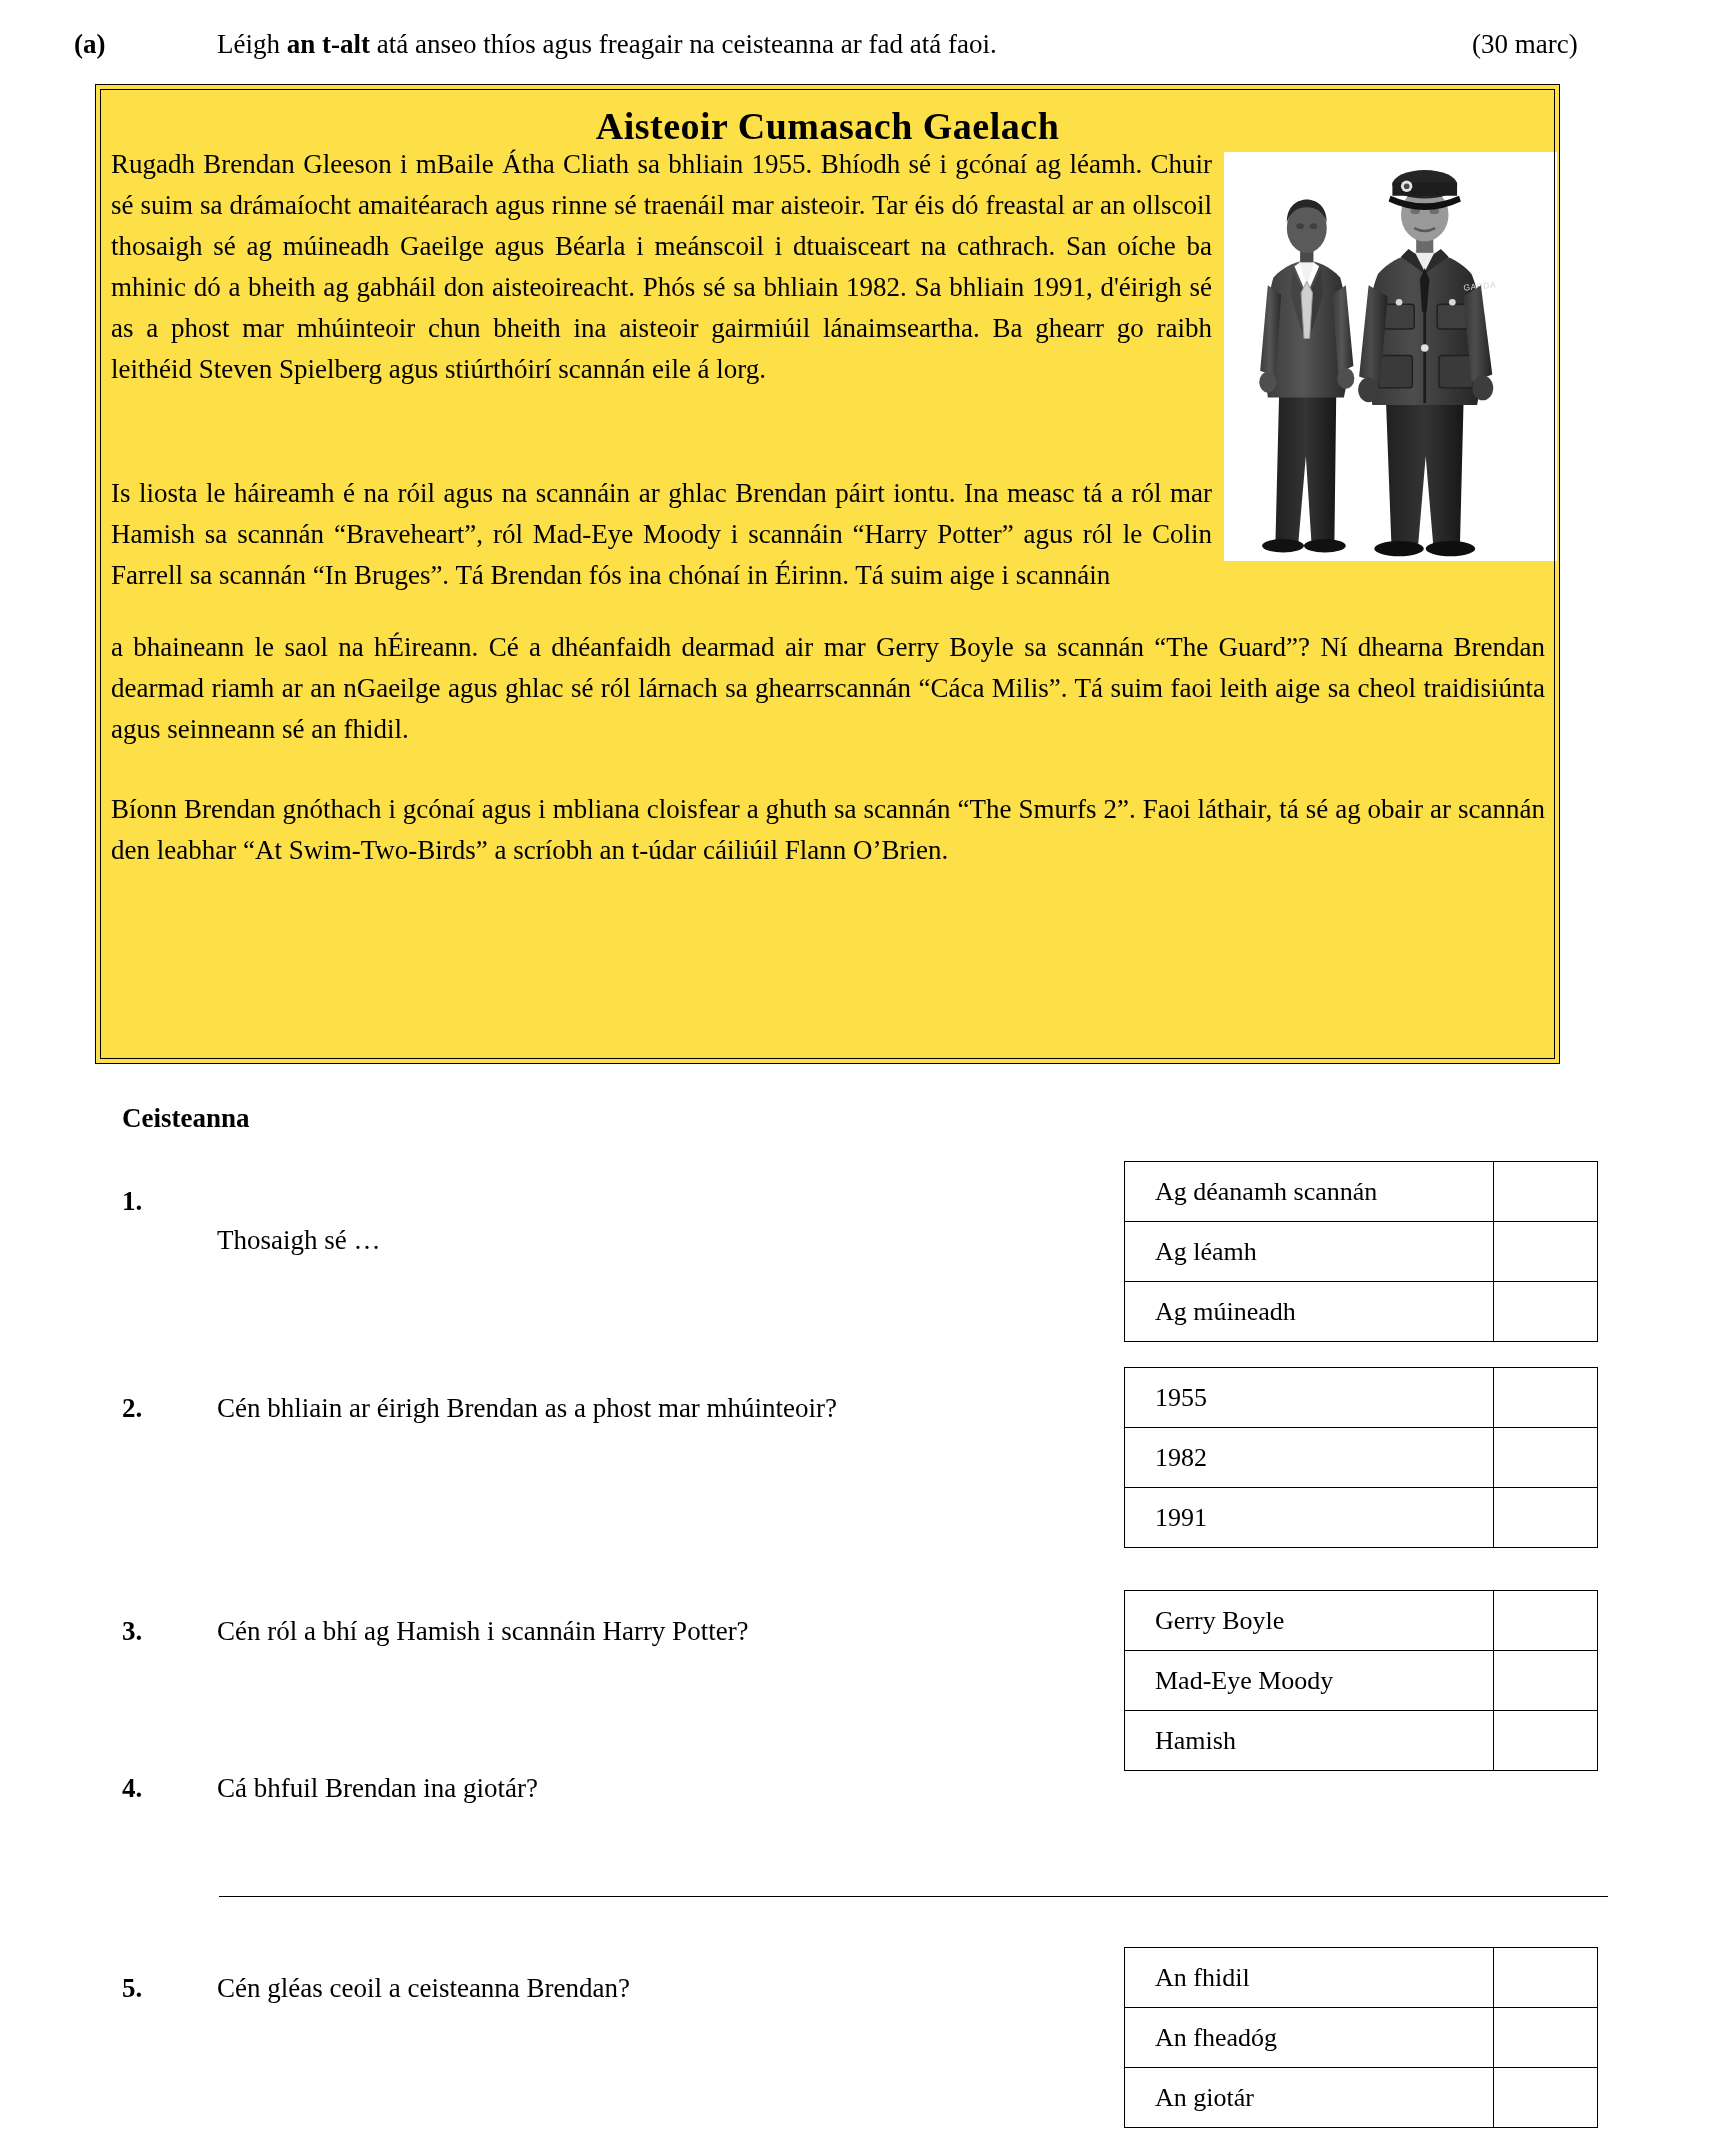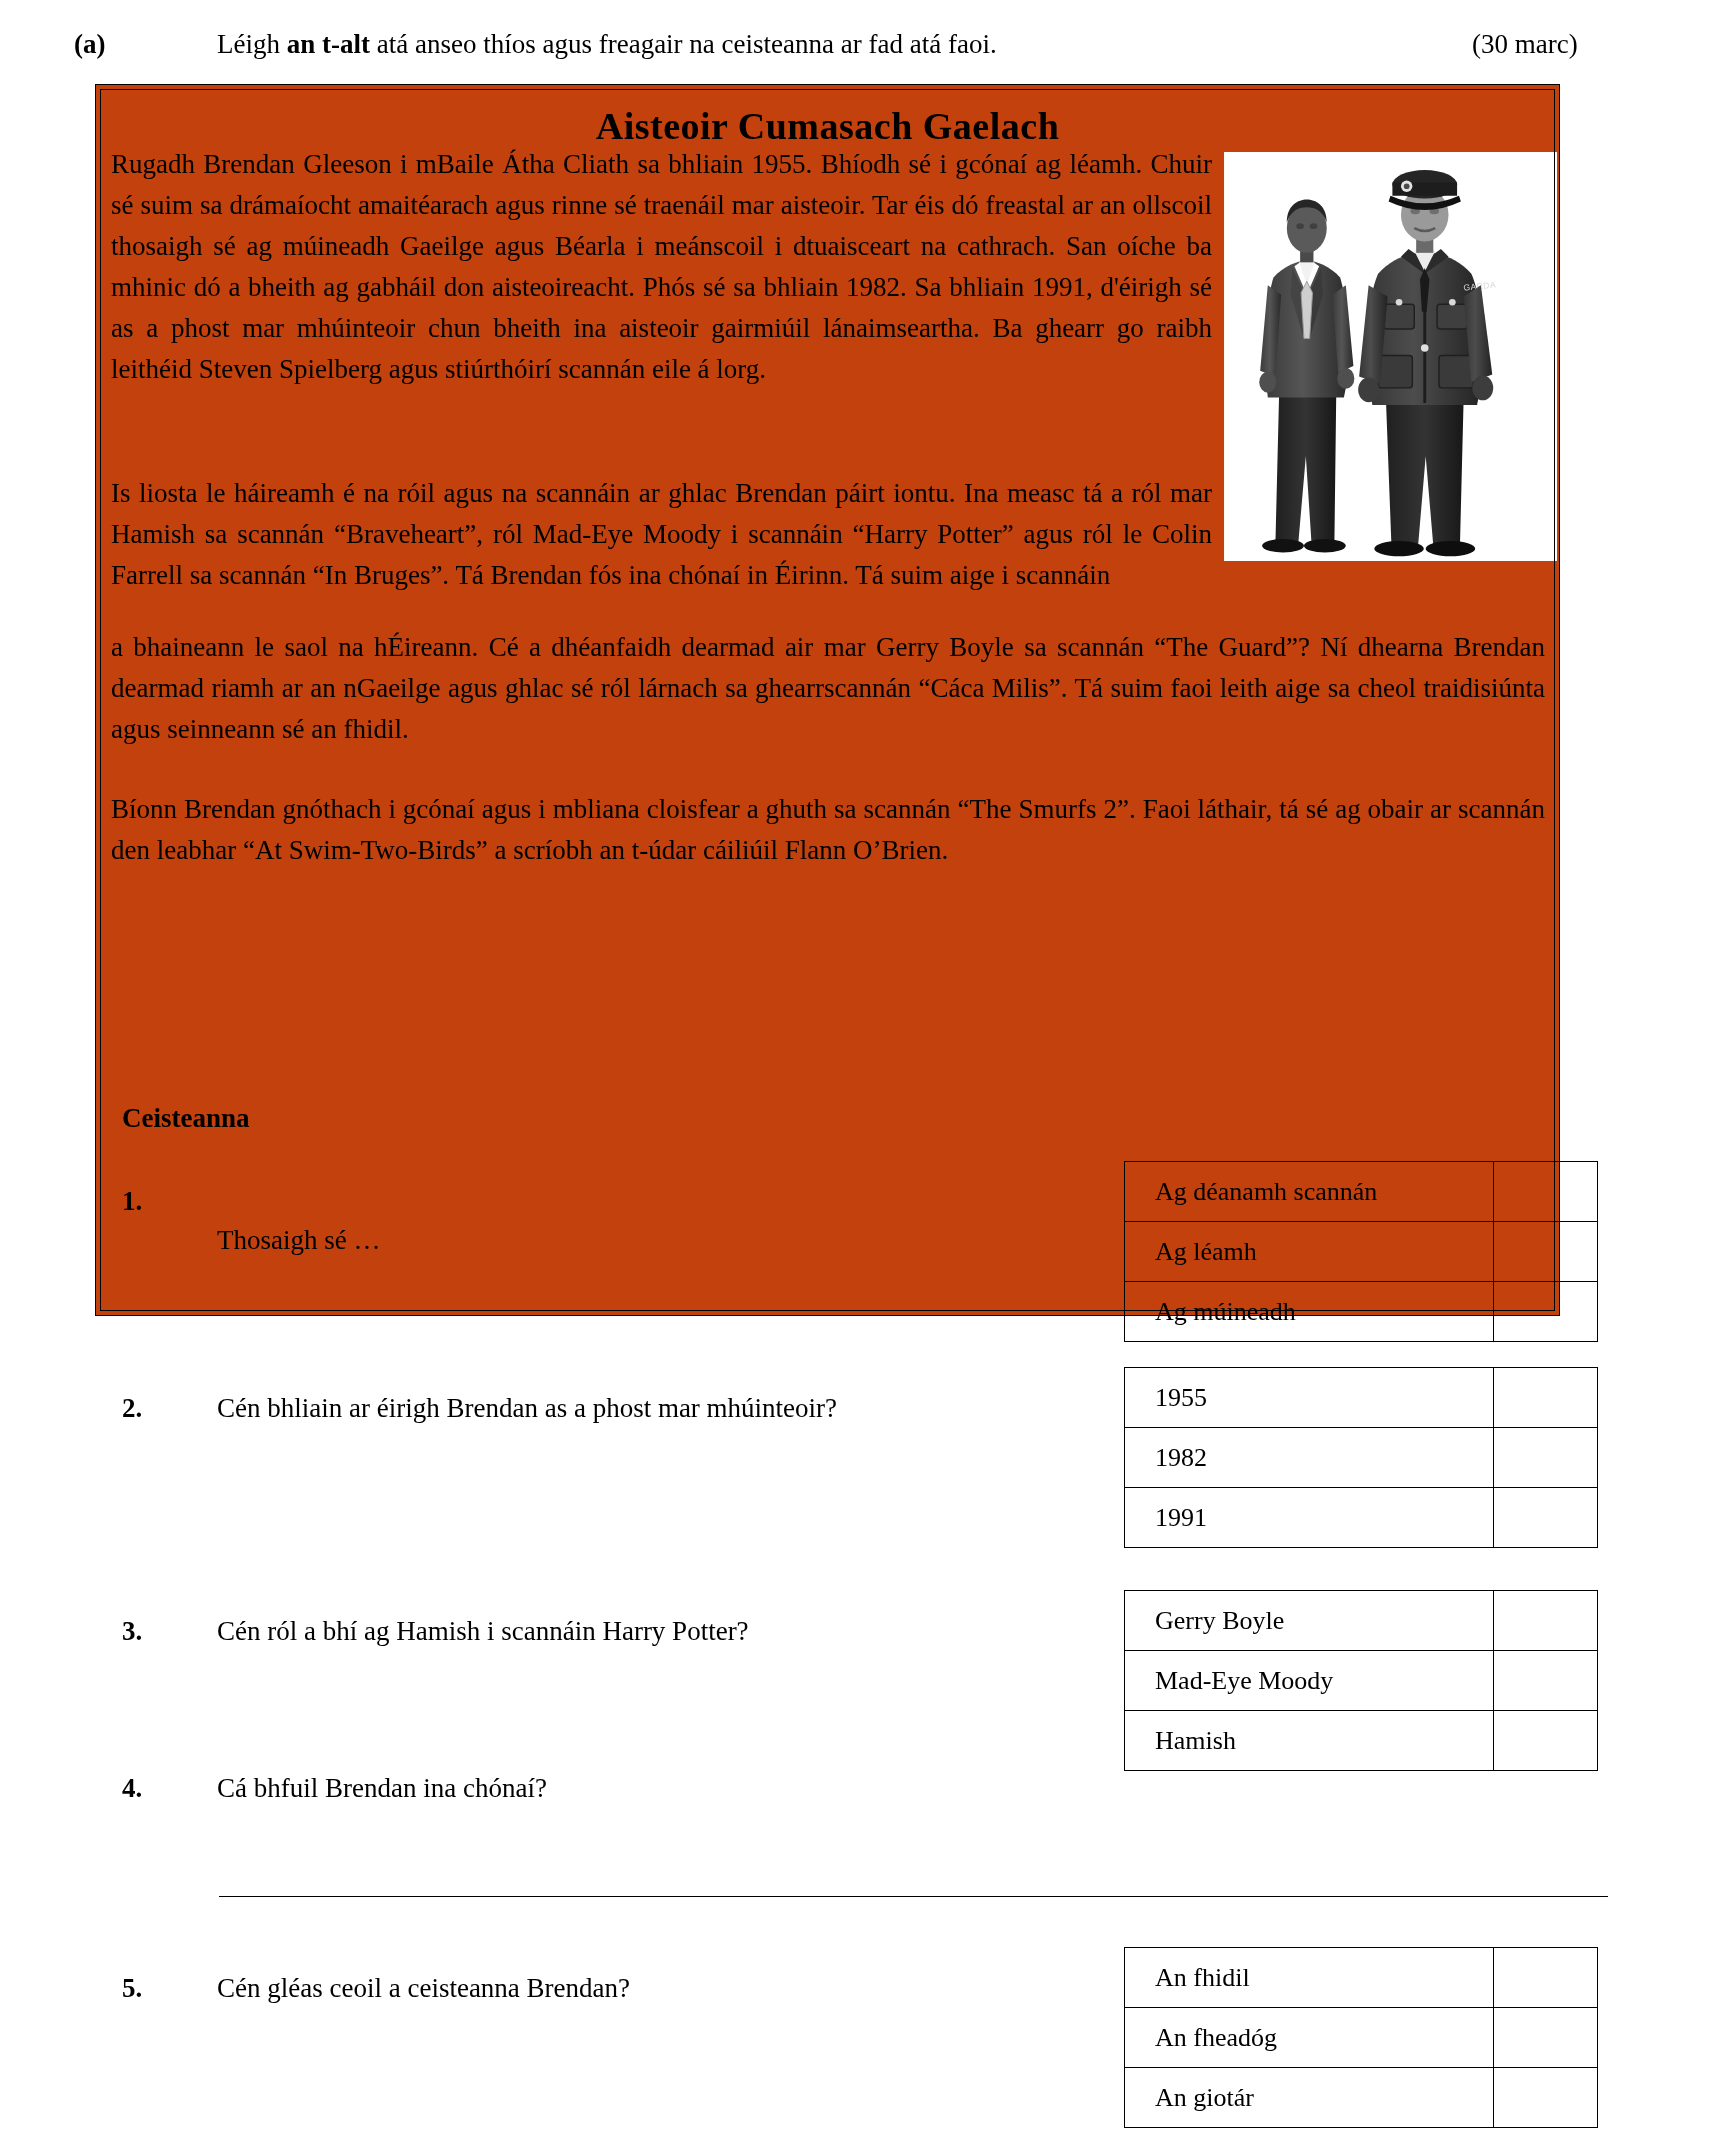--- a/index.html
+++ b/index.html
@@ -50,24 +50,24 @@
     line-height: 38px;
     white-space: nowrap;
   }
 
   
   .passage-box {
     position: absolute;
     left: 95px;
     top: 84px;
     width: 1465px;
-    height: 1232px;
+    height: 980px;
     border: 1.9px solid #000;
     box-sizing: border-box;
-    background: #c2410c;
+    background: #fde047;
   }
   .passage-box::after {
     content: "";
     position: absolute;
     left: 3.8px;
     top: 3.8px;
     right: 3.8px;
     bottom: 3.8px;
     border: 1px solid #000;
     pointer-events: none;
@@ -364,21 +364,21 @@
     <tr>
       <td>Hamish</td>
       <td class="tick"></td>
     </tr>
   </tbody>
     </table>
 </div>
 
 <div class="qblock">
   <span class="qnum" style="top:1769px;">4.</span>
-  <span class="qtext" style="top:1769px;">Cá bhfuil Brendan ina chónaí?</span>
+  <span class="qtext" style="top:1769px;">Cá bhfuil Brendan ina giotár?</span>
   <div class="answer-line" style="top:1896px;"></div>
 </div>
 
 <div class="qblock">
   <span class="qnum" style="top:1969px;">5.</span>
   <span class="qtext" style="top:1969px;">Cén gléas ceoil a ceisteanna Brendan?</span>
   <table class="opt-table" style="top:1947px;">
     <tbody>
         <tr>
       <td>An fhidil</td>

